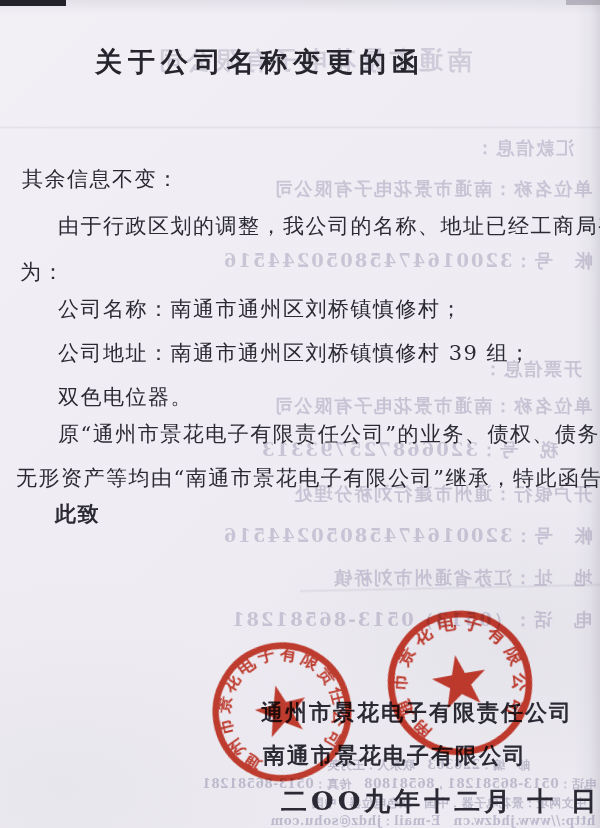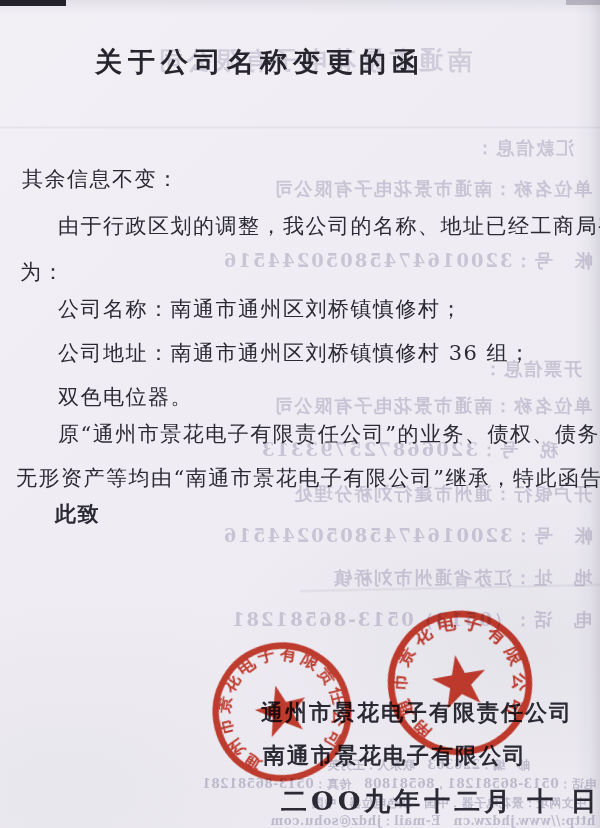--- a/index.html
+++ b/index.html
@@ -77,21 +77,21 @@
   <div class="bleed small" style="top:776px;right:4px;">电话：0513-86581281，86581808　传真：0513-86581281</div>
   <div class="bleed small" style="top:795px;right:14px;">中文网址：景花电子器．中国　双色电位器．中国</div>
   <div class="bleed small" style="top:813px;right:4px;">http://www.jhdzw.cn　E-mail：jhdz@sohu.com</div>
 
   <div class="title">关于公司名称变更的函</div>
 
   <div class="line" style="left:22px;top:165px;">其余信息不变：</div>
   <div class="line" style="left:58px;top:212px;">由于行政区划的调整，我公司的名称、地址已经工商局变更</div>
   <div class="line" style="left:20px;top:258px;">为：</div>
   <div class="line" style="left:58px;top:295px;">公司名称：南通市通州区刘桥镇慎修村；</div>
-  <div class="line" style="left:58px;top:339px;">公司地址：南通市通州区刘桥镇慎修村 36 组；</div>
+  <div class="line" style="left:58px;top:339px;">公司地址：南通市通州区刘桥镇慎修村 39 组；</div>
   <div class="line" style="left:58px;top:383px;">双色电位器。</div>
   <div class="line" style="left:58px;top:420px;">原“通州市景花电子有限责任公司”的业务、债权、债务、</div>
   <div class="line" style="left:16px;top:464px;">无形资产等均由“南通市景花电子有限公司”继承，特此函告。</div>
   <div class="line" style="left:55px;top:500px;font-weight:bold;">此致</div>
 
   <div class="line sig" style="left:261px;top:698px;">通州市景花电子有限责任公司</div>
   <div class="line sig" style="left:263px;top:741px;">南通市景花电子有限公司</div>
   <div class="line date" style="left:281px;top:784px;">二OO九年十二月 十 日</div>
 
   <svg class="stamp stamp-left" viewBox="-78 -78 156 156">

